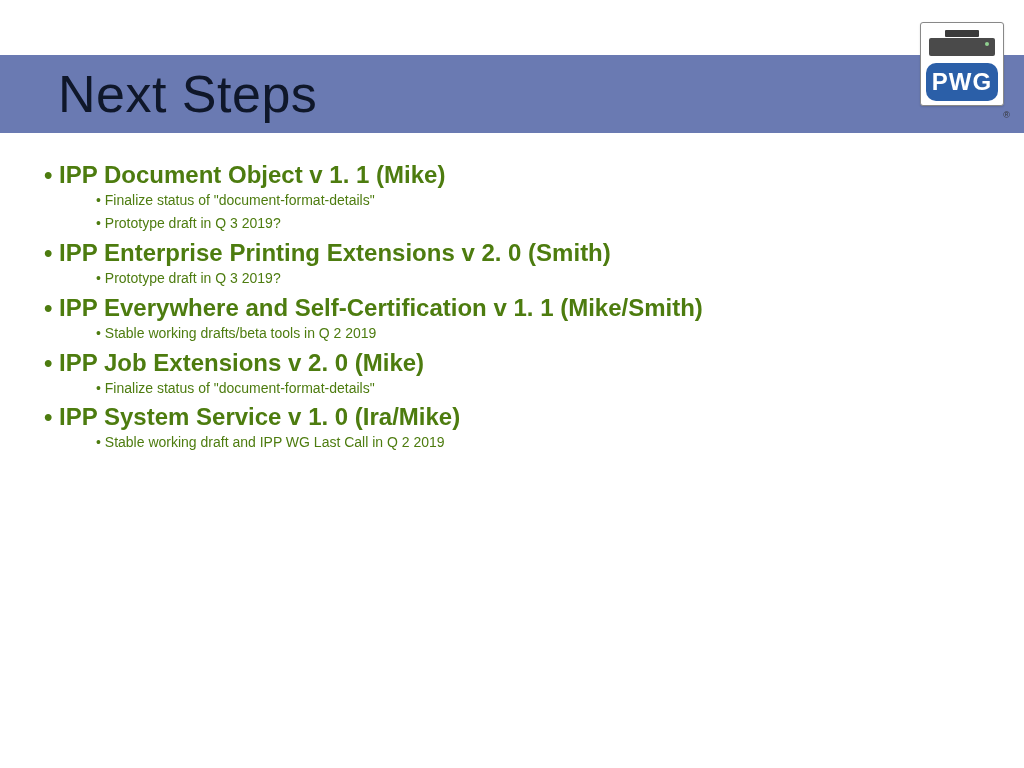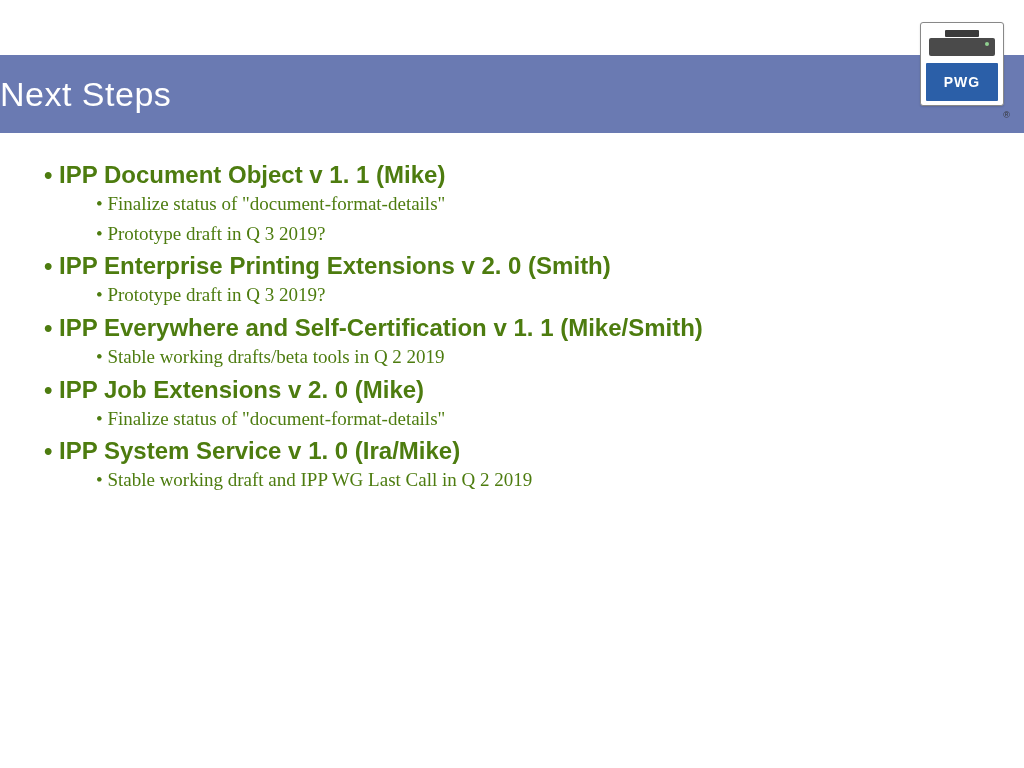--- a/index.html
+++ b/index.html
@@ -9,23 +9,24 @@
     position: absolute;
     top: 55px;
     left: 0;
     width: 1024px;
     height: 78px;
     background: #6a7ab2;
     display: flex;
     align-items: center;
   }
   .title {
-    color: #ffffff;
-    font-size: 34px;
+    color: #0f172a;
+    font-size: 52px;
     font-weight: 400;
+    margin-left: 58px;
     letter-spacing: 0.5px;
   }
   .logo-wrap {
     position: absolute;
     right: 20px;
     top: 22px;
     width: 84px;
     height: 112px;
   }
   .logo-box {
@@ -55,23 +56,23 @@
   }
   .logo-text {
     flex: 1;
     background: #2b5fa8;
     margin-top: 3px;
     display: flex;
     align-items: center;
     justify-content: center;
     color: #fff;
     font-weight: 700;
-    font-size: 14px;
+    font-size: 24px;
     letter-spacing: 1px;
-    border-radius: 1px;
+    border-radius: 10px;
   }
   .logo-r {
     position: absolute;
     right: -6px;
     bottom: 14px;
     font-size: 9px;
     color: #333;
   }
   .content {
     position: absolute;
@@ -83,27 +84,26 @@
   .lvl1 {
     font-size: 24px;
     font-weight: 700;
     margin-top: 6px;
     margin-bottom: 2px;
     padding-left: 18px;
     text-indent: -18px;
   }
   .lvl1::before { content: "• "; font-weight: 700; }
   .lvl2 {
-    font-size: 19px;
+    font-size: 14px;
     font-weight: 400;
     margin-left: 52px;
     padding-left: 18px;
     text-indent: -18px;
     line-height: 1.35;
-    font-family: Liberation Serif, serif;
   }
   .lvl2::before { content: "• "; }
   .group { margin-bottom: 4px; }
   .footer {
     position: absolute;
     left: 0; bottom: 0;
     width: 1024px;
     height: 26px;
     background: #6a7ab2;
     color: #fff;

